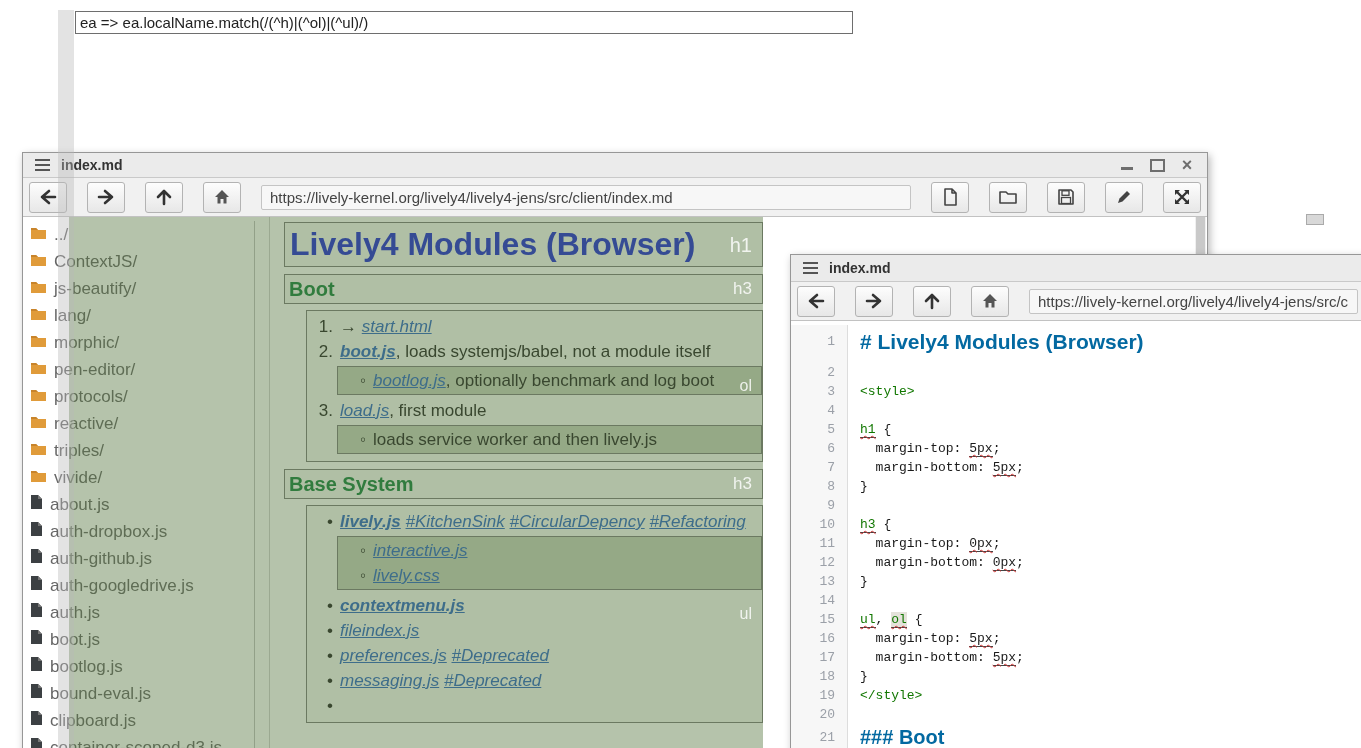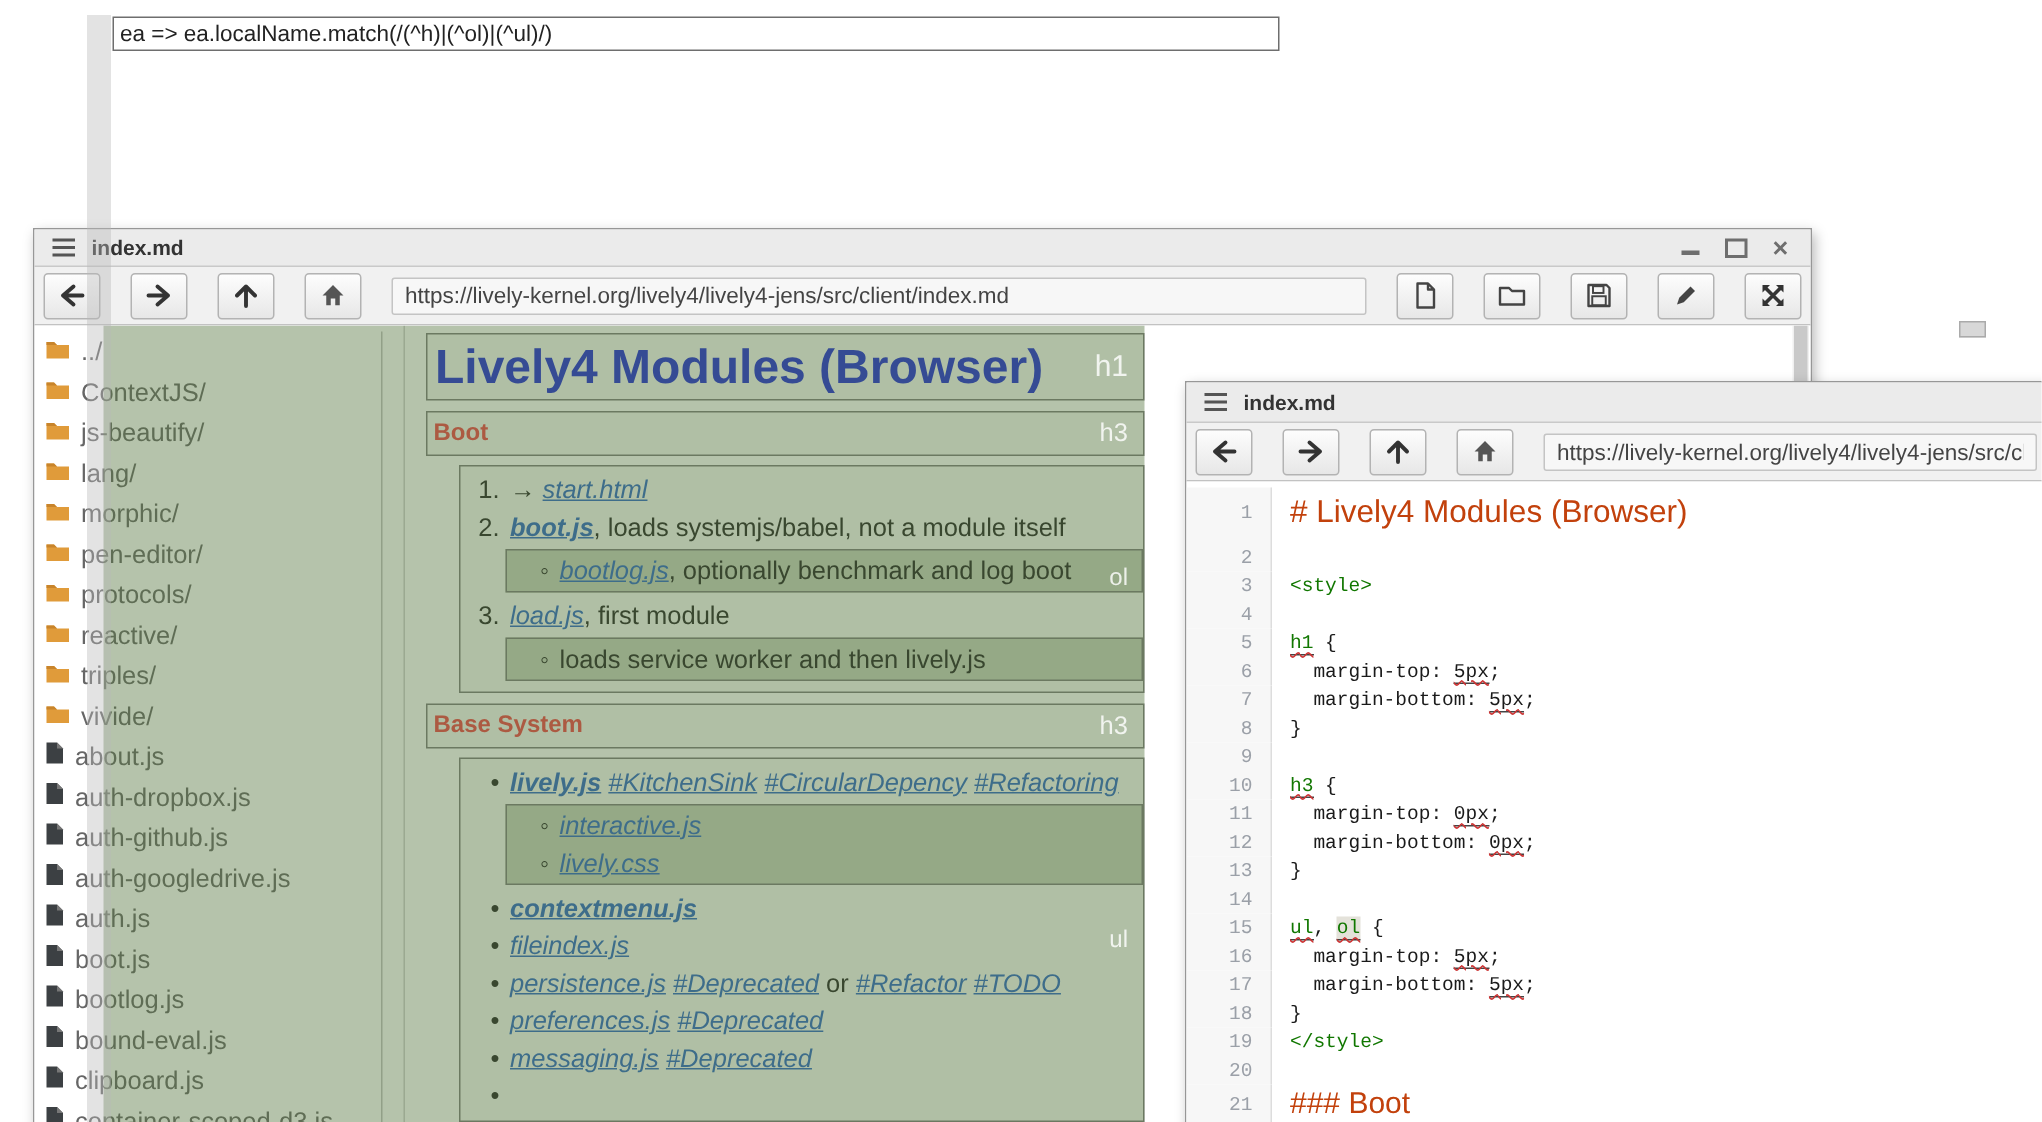--- a/index.html
+++ b/index.html
@@ -43,21 +43,21 @@
     border-right:1px solid #c0c0c0;overflow:hidden;}
   .tree-row{height:27px;display:flex;align-items:center;gap:7px;padding-left:2px;
     font-size:17px;color:#666;white-space:nowrap;cursor:pointer;}
   #md-divider{position:absolute;left:246px;top:0;bottom:0;width:1px;background:#d0d0d0;}
   #md-body{position:absolute;left:261px;top:5px;width:479px;white-space:nowrap;}
 
   .block{position:relative;background:rgba(87,119,64,0.05);border:1px solid #7c7c7c;box-sizing:border-box;}
   .h1-block{height:45px;margin-bottom:7px;}
   .h1-block .txt{font-size:32px;font-weight:bold;color:#1b2ad6;line-height:43px;padding-left:5px;}
   .h3-block{height:30px;margin-bottom:6px;}
-  .h3-block .txt{font-size:16px;font-weight:bold;color:#ef4444;line-height:28px;padding-left:4px;}
+  .h3-block .txt{font-size:20px;font-weight:bold;color:#15803d;line-height:28px;padding-left:4px;}
   .list-box{margin-left:22px;margin-bottom:7px;padding:3px 0 4px;}
   .mrow{line-height:25px;font-size:17px;color:#222;white-space:nowrap;}
   .mrow .marker{display:inline-block;width:26px;text-align:right;margin-right:7px;color:#222;}
   .subbox{position:relative;margin:2px 0 3px 30px;background:rgba(87,119,64,0.30);
     border:1px solid #7c7c7c;padding:1px 0;}
   .subbox .mrow .marker{width:28px;}
   .md-link{color:#2b66c4;text-decoration:underline;cursor:pointer;}
   .pb{font-weight:bold;}.pi{font-style:italic;}
   .hl-label{position:absolute;right:10px;top:50%;transform:translateY(-50%);
     color:rgba(255,255,255,0.82);z-index:20;font-size:16px;}
@@ -80,21 +80,21 @@
   #win2 .titlebar{height:26px;}
   #code-area{flex:1;overflow:hidden;background:#fff;display:flex;flex-direction:column;padding-top:4px;}
   .cl{display:flex;align-items:stretch;}
   .ln{width:44px;flex:none;background:#f7f7f7;border-right:1px solid #ddd;
     color:#9ba0a8;text-align:right;padding-right:12px;
     font:13px "Liberation Mono",monospace;line-height:19px;}
   .code{white-space:pre;font:13px "Liberation Mono",monospace;line-height:19px;
     color:#1a1a1a;padding-left:12px;}
   .h1line .ln,.h1line .code{line-height:34px;}
   .h3line .ln,.h3line .code{line-height:27px;}
-  .t-hdr{color:#c2410c;font-weight:normal;font-family:"Liberation Sans",sans-serif;}
+  .t-hdr{color:#0369a1;font-weight:bold;font-family:"Liberation Sans",sans-serif;}
   .h1line .t-hdr{font-size:21px;}
   .h3line .t-hdr{font-size:20px;}
   .t-tag{color:#117700;}
   .t-u{border-bottom:1px solid #444;}
   .t-sq{text-decoration-line:underline;text-decoration-style:wavy;
     text-decoration-color:#cc3333;text-decoration-thickness:1px;text-underline-offset:2px;}
   .t-lnk{color:#2433cc;border-bottom:1px solid #2433cc;text-align:center;}
   .t-sel{background:#e4e2da;}
   .fill{flex:1;}
 </style>
@@ -345,21 +345,20 @@
           <span class="hl-label">h3</span>
         </div>
         <div class="block list-box">
           <div class="mrow"><span class="marker">•</span><span class="md-link pb pi">lively.js</span><span> </span><span class="md-link pi">#KitchenSink</span><span> </span><span class="md-link pi">#CircularDepency</span><span> </span><span class="md-link pi">#Refactoring</span></div>
           <div class="subbox">
             <div class="mrow"><span class="marker">◦</span><span class="md-link pi">interactive.js</span></div>
             <div class="mrow"><span class="marker">◦</span><span class="md-link pi">lively.css</span></div>
           </div>
           <div class="mrow"><span class="marker">•</span><span class="md-link pb pi">contextmenu.js</span></div>
           <div class="mrow"><span class="marker">•</span><span class="md-link pi">fileindex.js</span></div>
-          <div class="mrow"><span class="marker">•</span><span class="md-link pi">persistence.js</span><span> </span><span class="md-link pi">#Deprecated</span><span> or </span><span class="md-link pi">#Refactor</span><span> </span><span class="md-link pi">#TODO</span></div>
           <div class="mrow"><span class="marker">•</span><span class="md-link pi">preferences.js</span><span> </span><span class="md-link pi">#Deprecated</span></div>
           <div class="mrow"><span class="marker">•</span><span class="md-link pi">messaging.js</span><span> </span><span class="md-link pi">#Deprecated</span></div>
           <div class="mrow"><span class="marker">•</span></div>
           <span class="hl-label">ul</span>
         </div>
       </div>
     <div id="big-overlay"></div>
     <div id="w1-scroll">
       <div id="w1-thumb"></div>
 

